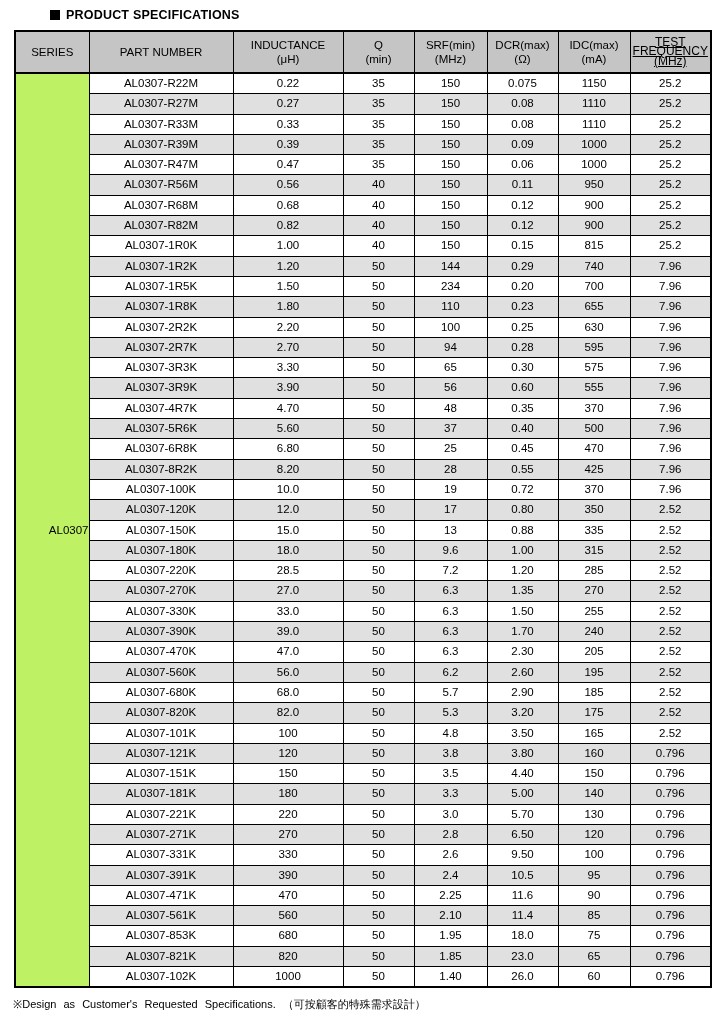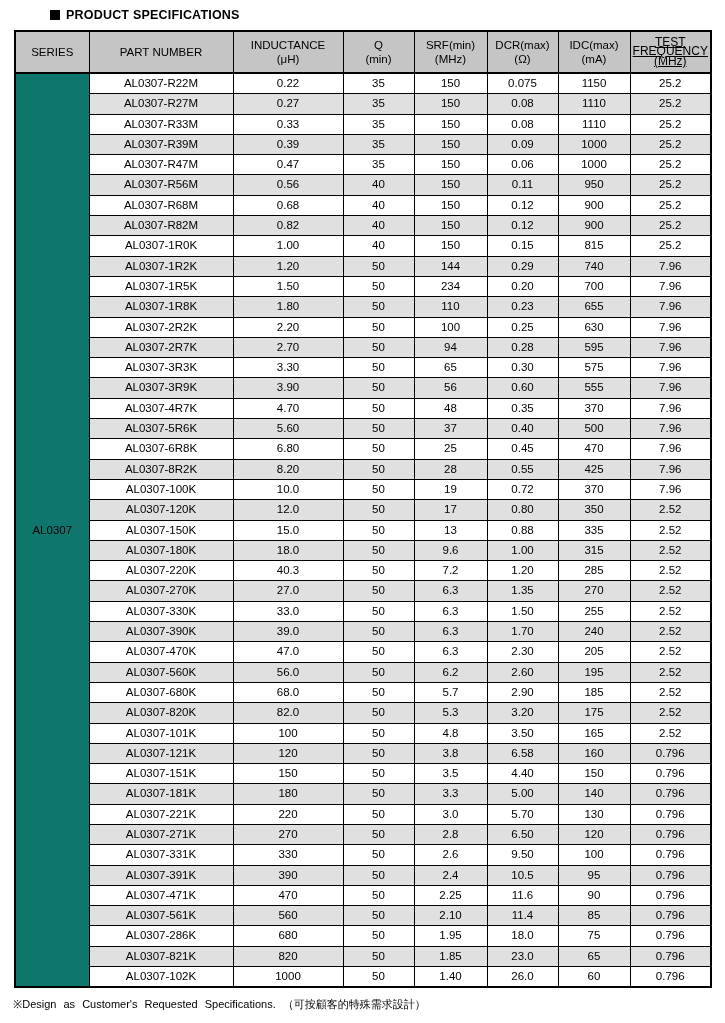--- a/index.html
+++ b/index.html
@@ -58,22 +58,23 @@
   .spec tbody td{
     font-size:11.5px;
     height:19.3px;
     line-height:19.3px;
     background:#fff;
   }
   .spec tbody tr.stripe td{
     background:var(--stripe-bg);
   }
   .spec tbody td.series-cell{
-    background:#0f766e;
+    background:#bef264;
     font-size:11.5px;
+    text-align:right;
   }
   .footnote{
     position:absolute;left:13px;top:996px;
     font-size:11px;
     word-spacing:4px;
     white-space:nowrap;
   }
 </style>
 </head>
 <body>
@@ -342,21 +343,21 @@
         <td>AL0307-180K</td>
         <td>18.0</td>
         <td>50</td>
         <td>9.6</td>
         <td>1.00</td>
         <td>315</td>
         <td>2.52</td>
       </tr>
       <tr>
         <td>AL0307-220K</td>
-        <td>40.3</td>
+        <td>28.5</td>
         <td>50</td>
         <td>7.2</td>
         <td>1.20</td>
         <td>285</td>
         <td>2.52</td>
       </tr>
       <tr class="stripe">
         <td>AL0307-270K</td>
         <td>27.0</td>
         <td>50</td>
@@ -426,21 +427,21 @@
         <td>4.8</td>
         <td>3.50</td>
         <td>165</td>
         <td>2.52</td>
       </tr>
       <tr class="stripe">
         <td>AL0307-121K</td>
         <td>120</td>
         <td>50</td>
         <td>3.8</td>
-        <td>6.58</td>
+        <td>3.80</td>
         <td>160</td>
         <td>0.796</td>
       </tr>
       <tr>
         <td>AL0307-151K</td>
         <td>150</td>
         <td>50</td>
         <td>3.5</td>
         <td>4.40</td>
         <td>150</td>
@@ -503,21 +504,21 @@
       <tr class="stripe">
         <td>AL0307-561K</td>
         <td>560</td>
         <td>50</td>
         <td>2.10</td>
         <td>11.4</td>
         <td>85</td>
         <td>0.796</td>
       </tr>
       <tr>
-        <td>AL0307-286K</td>
+        <td>AL0307-853K</td>
         <td>680</td>
         <td>50</td>
         <td>1.95</td>
         <td>18.0</td>
         <td>75</td>
         <td>0.796</td>
       </tr>
       <tr class="stripe">
         <td>AL0307-821K</td>
         <td>820</td>

